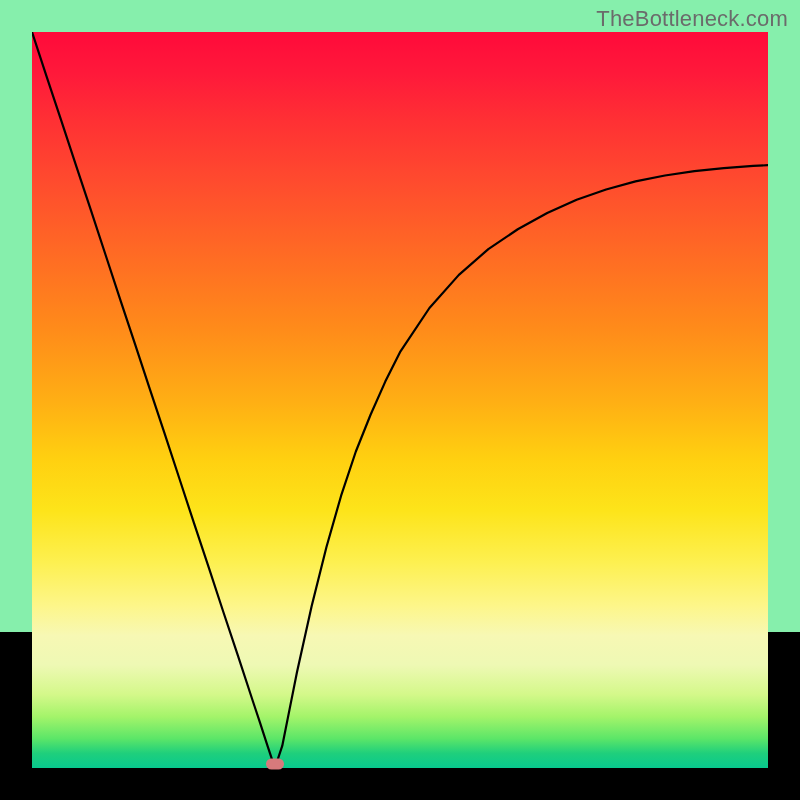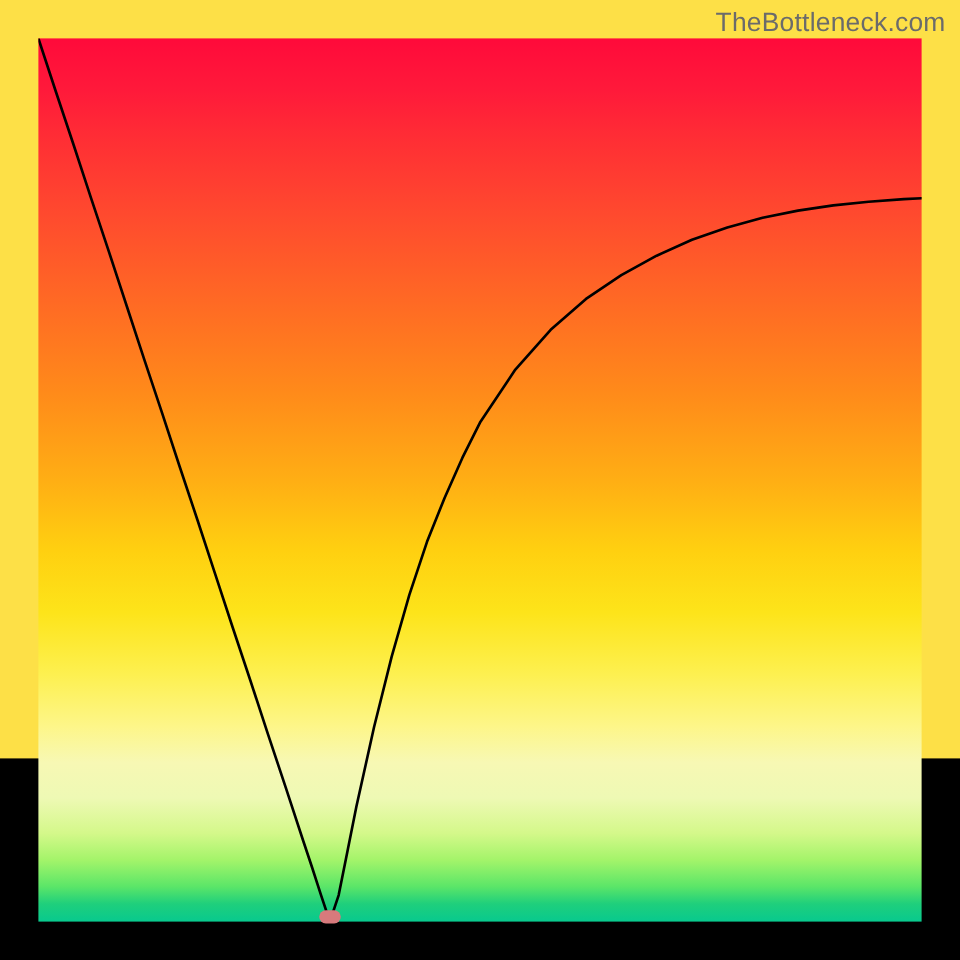--- a/index.html
+++ b/index.html
@@ -10,21 +10,21 @@
     background: #000;
     overflow: hidden;
     font-family: Arial, Helvetica, sans-serif;
   }
   .frame {
     position: absolute;
     left: 0;
     top: 0;
     width: 800px;
     height: 632px;
-    background: #fde047;
+    background: #86efac;
   }
   .plot {
     position: absolute;
     left: 32px;
     top: 32px;
     width: 736px;
     height: 736px;
     
     background: linear-gradient(to bottom,
       #ff0a3a 0%,

